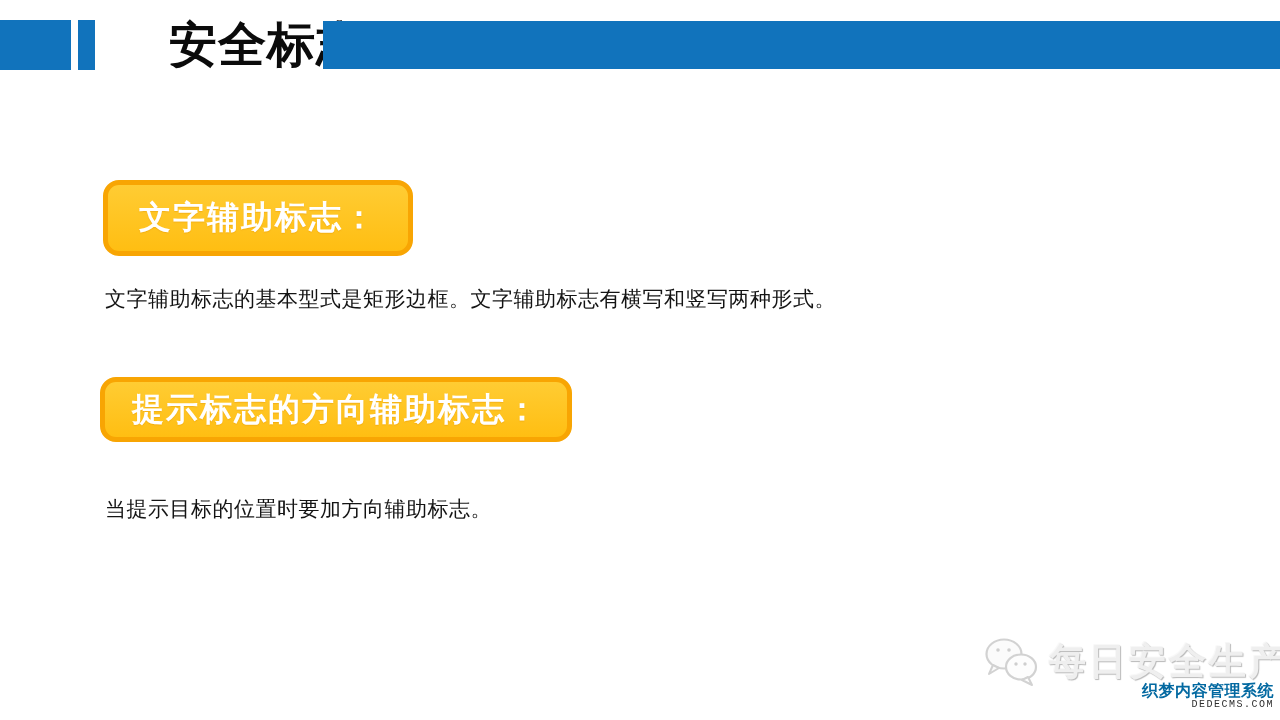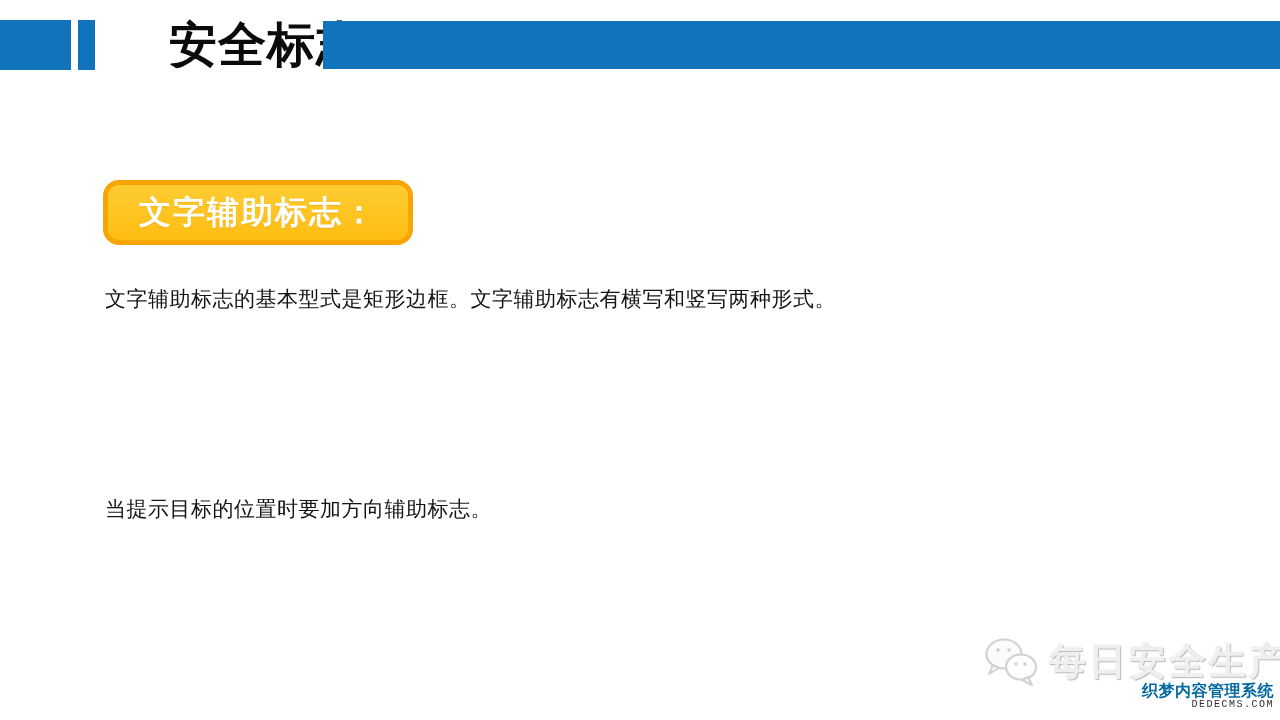--- a/index.html
+++ b/index.html
@@ -58,21 +58,21 @@
     display: flex;
     align-items: center;
     justify-content: center;
     color: #ffffff;
     font-weight: 700;
     font-size: 32px;
     letter-spacing: 2px;
     white-space: nowrap;
     text-shadow: 0 1px 1px rgba(220,140,0,0.35);
   }
-  .badge-1 { left: 103px; top: 180px; width: 310px; height: 65px; }
+  .badge-1 { left: 103px; top: 180px; width: 310px; height: 76px; }
   .badge-2 { left: 100px; top: 377px; width: 472px; height: 65px; }
 
   .body-text {
     position: absolute;
     left: 105px;
     font-size: 21px;
     color: #141414;
     white-space: nowrap;
     letter-spacing: 0.5px;
   }
@@ -133,20 +133,23 @@
   <div class="hdr-block-1"></div>
   <div class="hdr-block-2"></div>
   <div class="hdr-title">安全标志</div>
   <div class="hdr-bar"></div>
 
   <div class="badge badge-1">
     <span>文字辅助标志：</span>
   </div>
   <div class="body-text body-1">文字辅助标志的基本型式是矩形边框。文字辅助标志有横写和竖写两种形式。</div>
 
+  <div class="badge badge-2">
+    <span>提示标志的方向辅助标志：</span>
+  </div>
   <div class="body-text body-2">当提示目标的位置时要加方向辅助标志。</div>
 
   <div class="watermark">
     <svg class="wm-icon" viewBox="0 0 58 52" xmlns="http://www.w3.org/2000/svg">
 
       <ellipse cx="21" cy="18" rx="17.5" ry="14.5" fill="#fbfbfb" stroke="#d2d2d2" stroke-width="2.2"></ellipse>
       <path d="M10 29 L6 38 L16 32 Z" fill="#fbfbfb" stroke="#d2d2d2" stroke-width="2" stroke-linejoin="round"></path>
       <circle cx="15" cy="14" r="1.8" fill="#cfcfcf"></circle>
       <circle cx="26" cy="14" r="1.8" fill="#cfcfcf"></circle>
 

